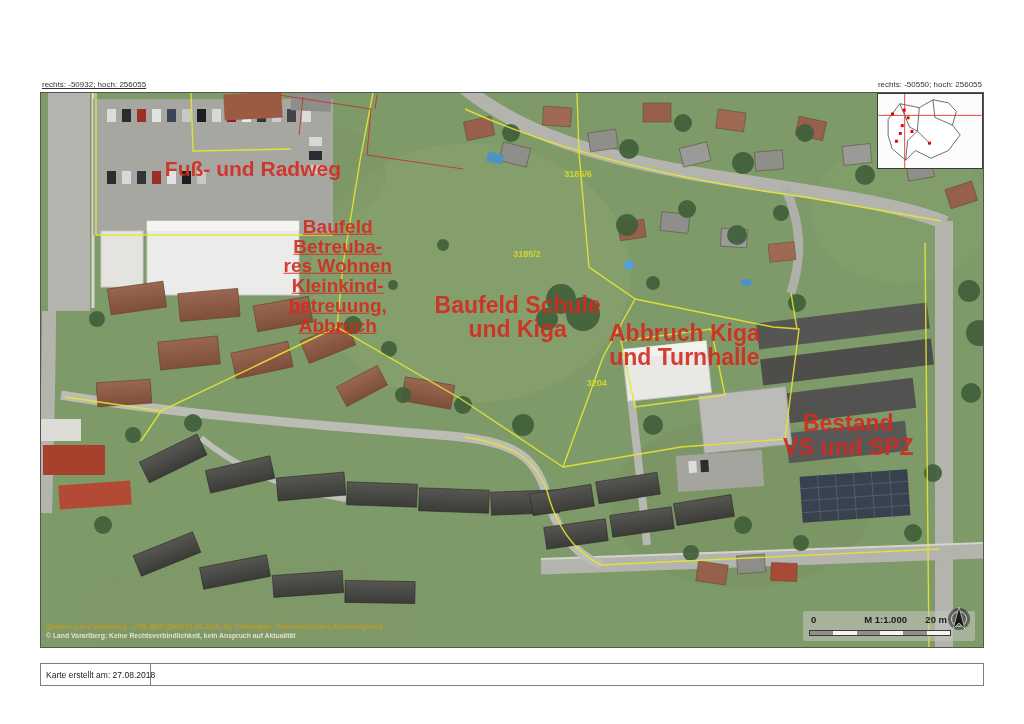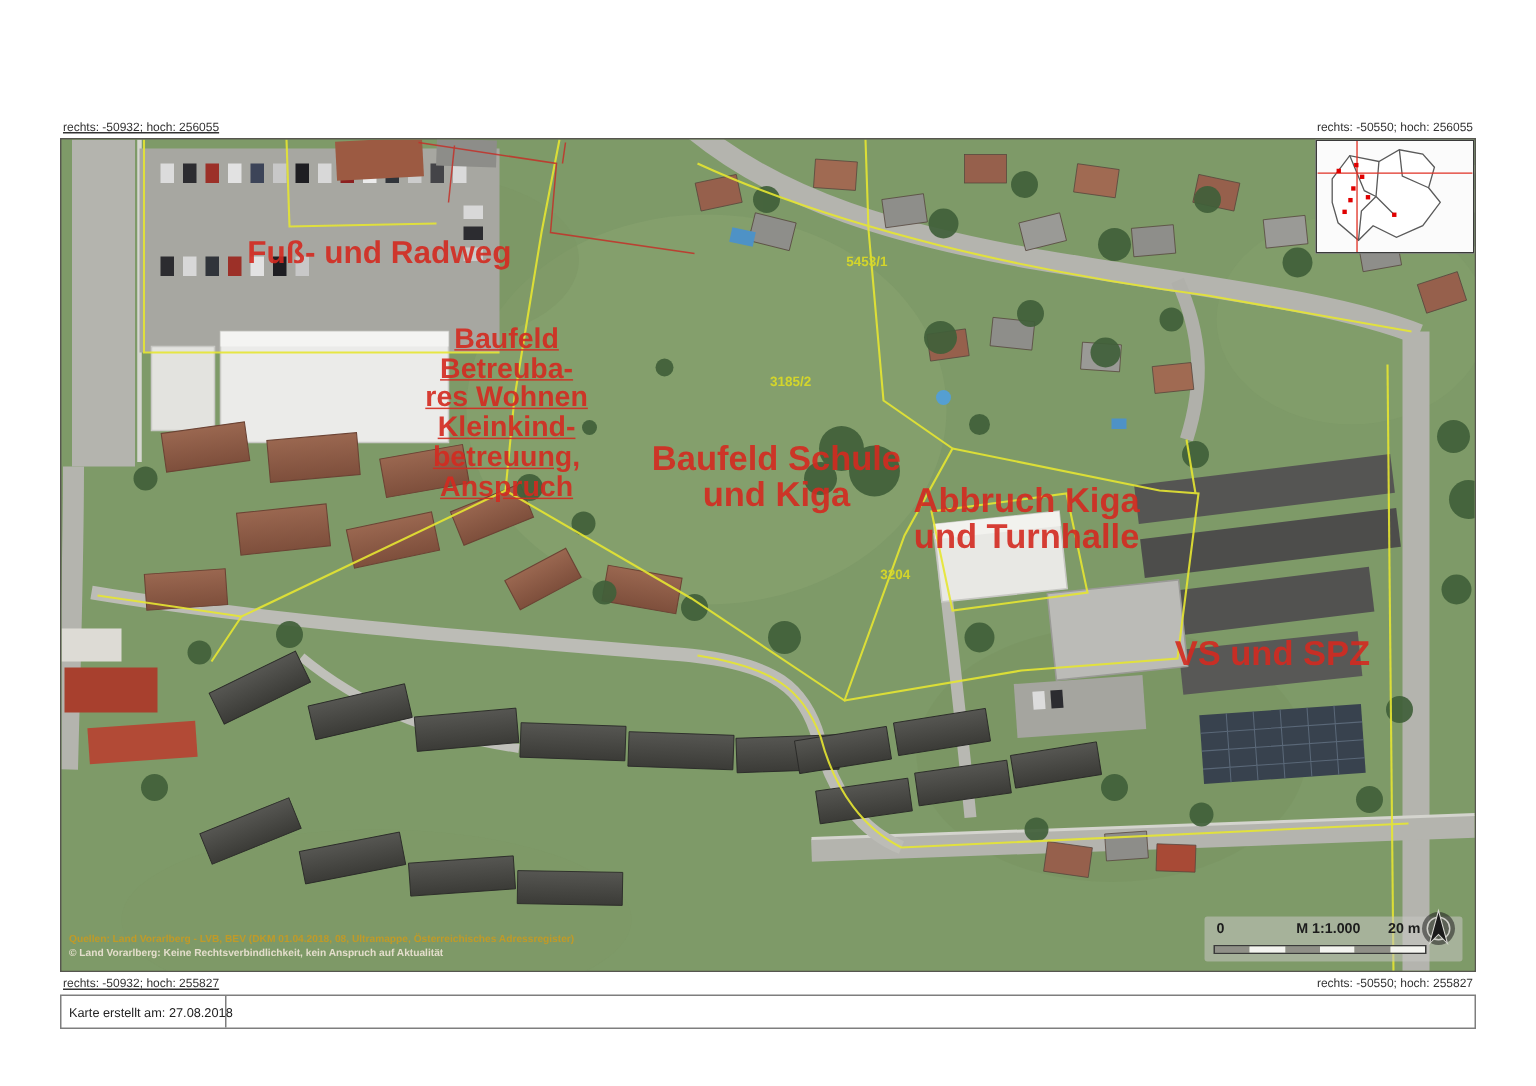--- a/index.html
+++ b/index.html
@@ -280,34 +280,35 @@
     <div class="annotation-layer">
         <div class="map-annotation" style="left: 22.5%; top: 12%; font-size: 21px;">
           <div>Fuß- und Radweg</div>
         </div>
         <div class="map-annotation" style="left: 31.5%; top: 31.2%; font-size: 19px; text-decoration: underline;">
           <div>Baufeld</div>
           <div>Betreuba-</div>
           <div>res Wohnen</div>
           <div>Kleinkind-</div>
           <div>betreuung,</div>
-          <div>Anspruch</div>
+          <div>Abbruch</div>
         </div>
         <div class="map-annotation" style="left: 50.6%; top: 38.8%; font-size: 23px;">
           <div>Baufeld Schule</div>
           <div>und Kiga</div>
         </div>
         <div class="map-annotation" style="left: 68.3%; top: 43.9%; font-size: 23px;">
           <div>Abbruch Kiga</div>
           <div>und Turnhalle</div>
         </div>
         <div class="map-annotation" style="left: 85.7%; top: 60.1%; font-size: 23px;">
+          <div>Bestand</div>
           <div>VS und SPZ</div>
         </div>
-        <div class="parcel-label" style="left: 57%; top: 12.8%;">5453/1</div>
+        <div class="parcel-label" style="left: 57%; top: 12.8%;">3185/6</div>
         <div class="parcel-label" style="left: 51.6%; top: 27.3%;">3185/2</div>
         <div class="parcel-label" style="left: 59%; top: 50.5%;">3204</div>
       </div>
 
     <div class="sources">
       <div class="l1">Quellen: Land Vorarlberg - LVB, BEV (DKM 01.04.2018, 08, Ultramappe, Österreichisches Adressregister)</div>
       <div class="l2">© Land Vorarlberg: Keine Rechtsverbindlichkeit, kein Anspruch auf Aktualität</div>
     </div>
 
     <div class="scalebar">
@@ -350,23 +351,19 @@
         <rect x="29" y="23" width="3" height="3"></rect>
           <rect x="23" y="31" width="3" height="3"></rect>
         <rect x="21" y="39" width="3" height="3"></rect>
           <rect x="33" y="37" width="3" height="3"></rect>
         <rect x="17" y="47" width="3" height="3"></rect>
           <rect x="51" y="49" width="3" height="3"></rect>
       </g>
     </svg>
   </div>
 
-  <div class="coord-row bottom">
-    <span class="coord-left">rechts: -50932; hoch: 255827</span>
-    <span class="coord-right">rechts: -50550; hoch: 255827</span>
-  </div>
 
   <div class="footer-table">
     <div class="footer-cell-left">Karte erstellt am: 27.08.2018</div>
     <div class="footer-cell-right"></div>
   </div>
 
 </div>
 
 </body></html>

